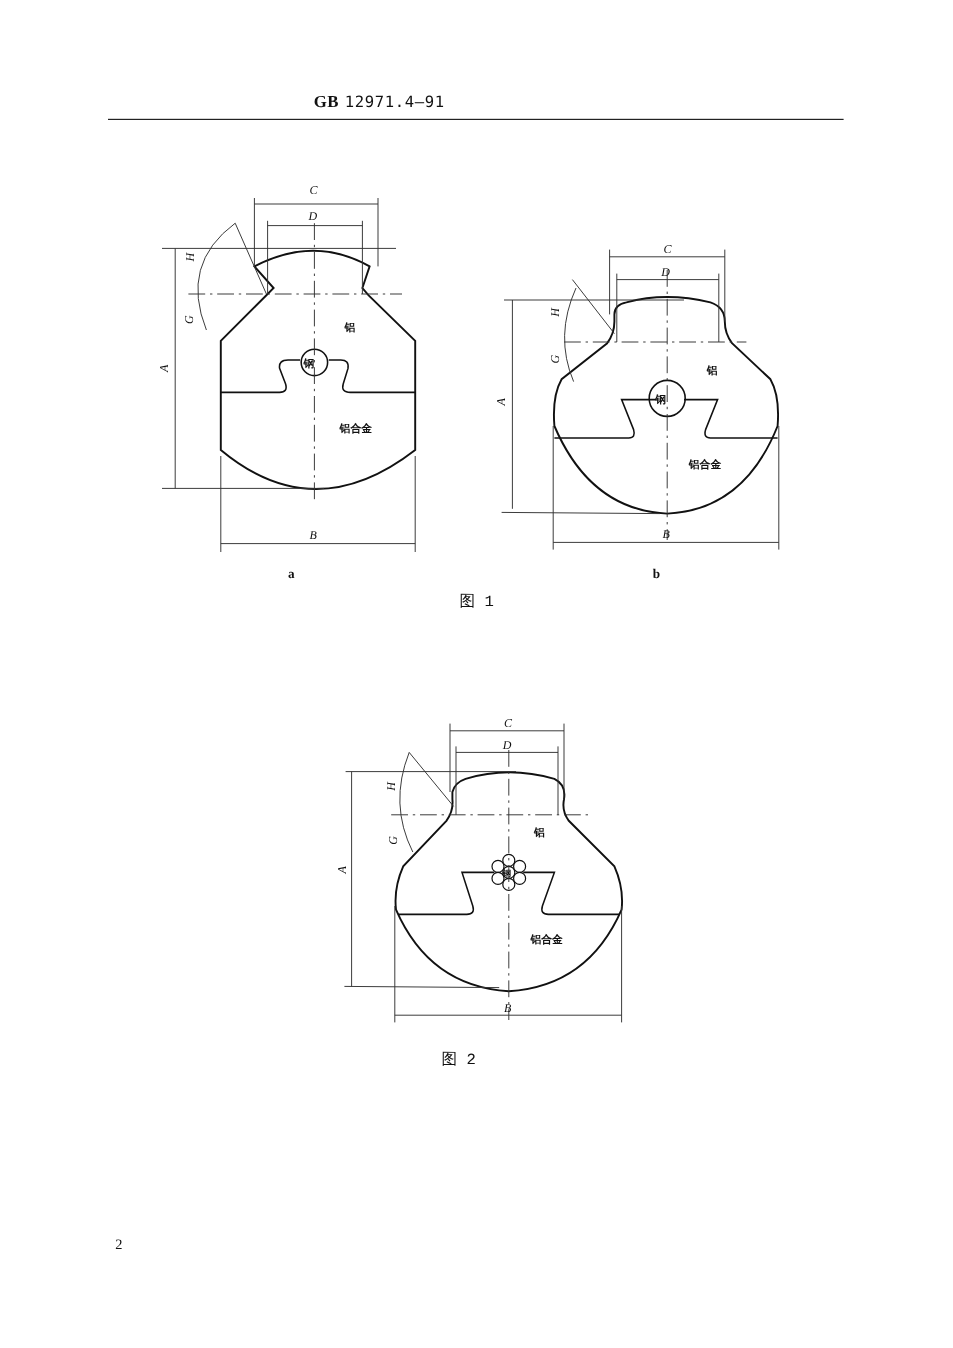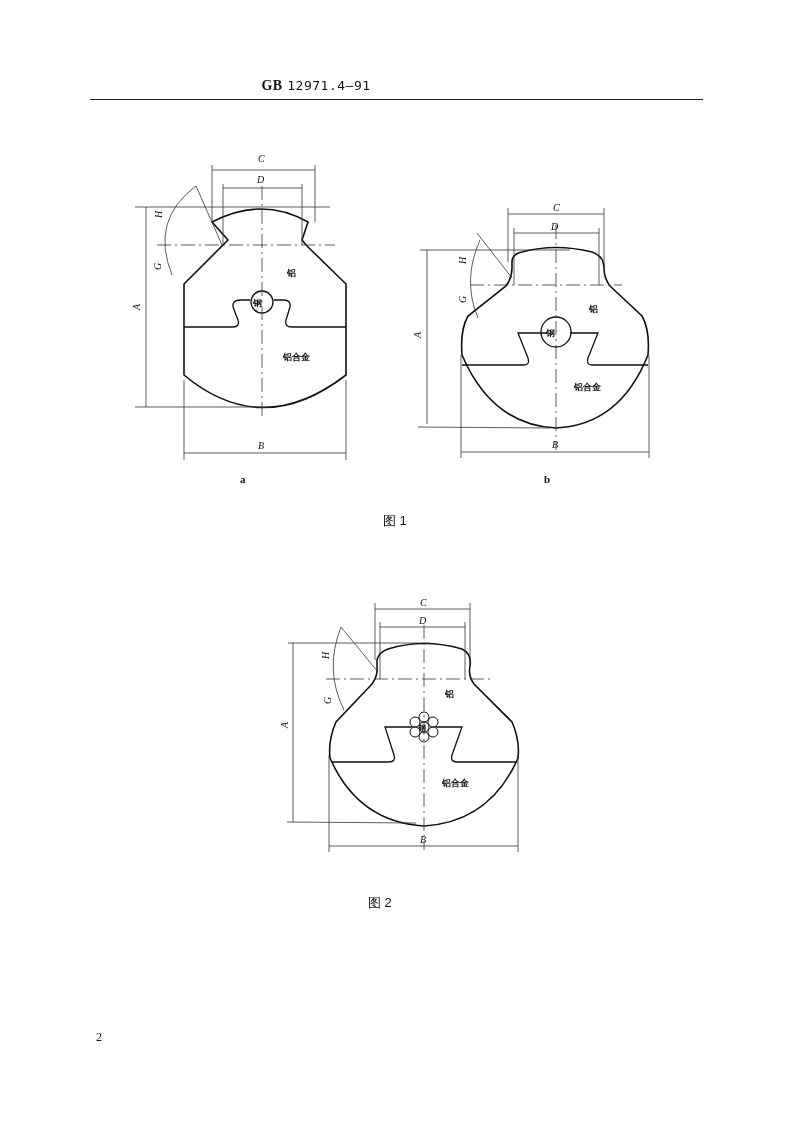--- a/index.html
+++ b/index.html
@@ -2,21 +2,21 @@
 <html><head>
   <meta charset="utf-8">
   <style>
     html, body { margin: 0; padding: 0; background: #ffffff; }
     body { width: 794px; height: 1123px; position: relative; overflow: hidden; font-family: "DejaVu Serif", serif; color: #111; }
     .header-title { position: absolute; top: 78px; left: 0; width: 632px; text-align: center; font-size: 13px; letter-spacing: 0.5px; }
     .header-title .gb { font-weight: bold; font-family: "Liberation Serif", serif; font-size: 14px; }
     .header-title .num { font-family: "DejaVu Sans Mono", monospace; font-size: 13px; }
     .header-rule { position: absolute; top: 99px; left: 90px; width: 613px; height: 0; border-top: 1.2px solid #222; }
     .drawing { position: absolute; left: 0; top: 0; }
-    .caption { position: absolute; font-size: 13px; font-family: Liberation Sans, sans-serif; margin-top: 20px; }
+    .caption { position: absolute; font-size: 13px; font-family: Liberation Mono, monospace; }
     .sub { position: absolute; font-size: 11px; font-family: "Liberation Serif", serif; font-weight: bold; }
     .page-num { position: absolute; left: 96px; top: 1030px; font-size: 12px; font-family: "Liberation Serif", serif; }
     svg text { font-family: "Liberation Serif", serif; }
   </style>
 </head>
 <body>
 
 <div class="header-title">
   <span class="gb">GB</span>
   <span class="num">12971.4—91</span>

